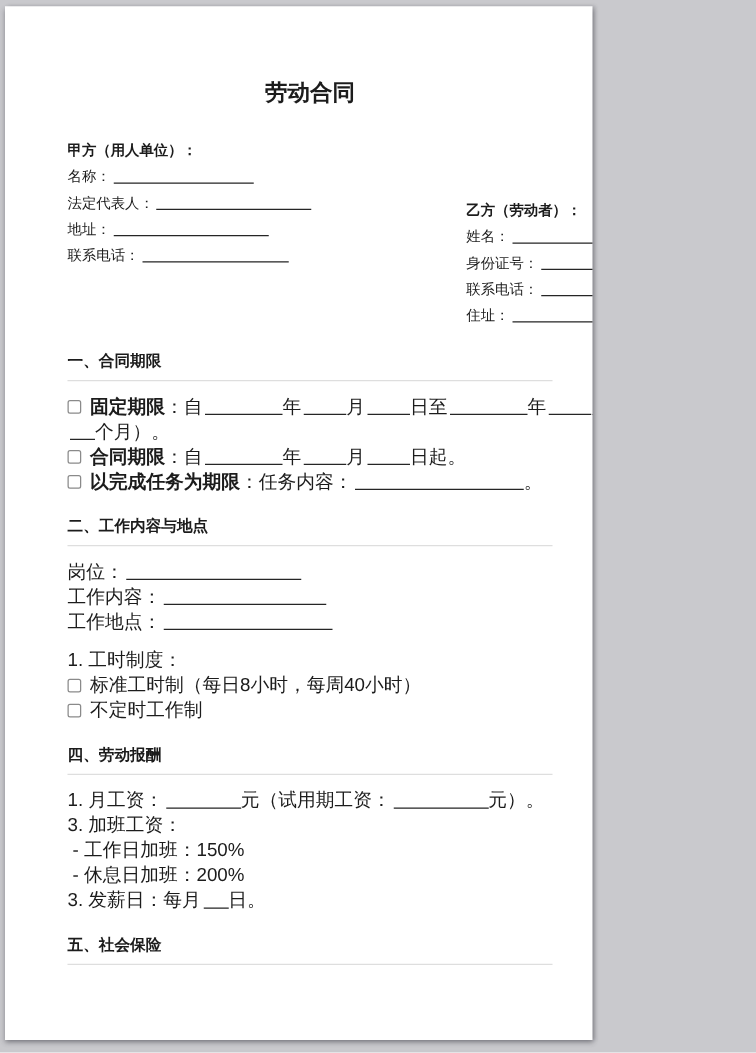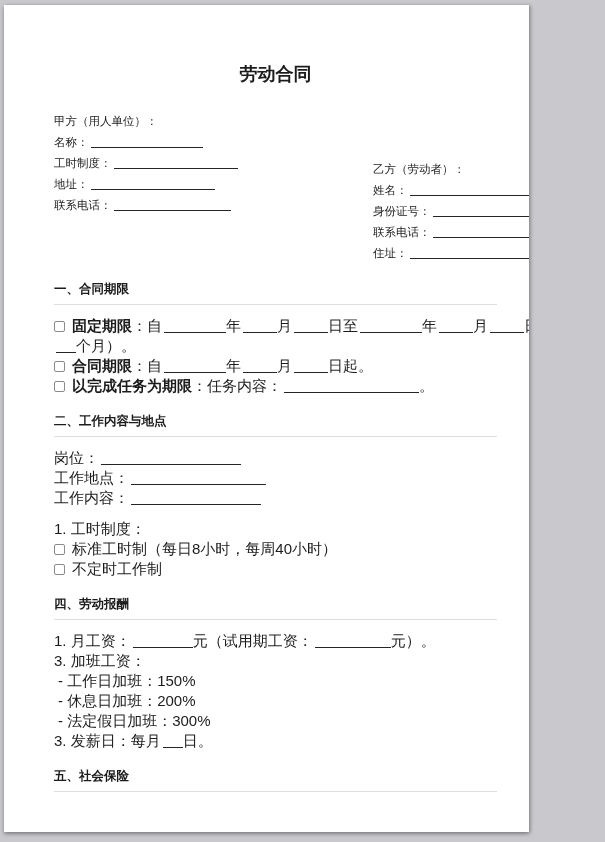--- a/index.html
+++ b/index.html
@@ -4,36 +4,36 @@
 <style>
   html,body{margin:0;padding:0;}
   body{
     width:605px;height:842px;
     background:#c9c9cd;
     font-family:"Liberation Sans","DejaVu Sans",sans-serif;
     color:#1c1c1c;
   }
   .page{
     position:absolute;left:4px;top:5px;
-    width:525px;height:827px;
+    width:470px;height:827px;
     box-sizing:border-box;
     background:#ffffff;
     box-shadow:0 2px 4px rgba(50,50,60,.45),2px 0 3px rgba(50,50,60,.22);
     padding:58px 32px 0 50px;
     overflow:hidden;
   }
   .title{
     margin:0 0 26px 0;
     font-size:18px;font-weight:700;
     text-align:center;line-height:22px;
   }
   .parties{display:flex;font-size:11.5px;line-height:21px;}
   .party-a{width:319px;flex:none;}
   .party-b{width:176px;flex:none;margin-top:48px;}
-  .party-heading{font-weight:400;}
+  .party-heading{font-weight:700;}
   .field-row{white-space:nowrap;}
   .blank{
     display:inline-block;height:12px;
     border-bottom:1px solid #252525;
     vertical-align:-2px;margin-left:2px;
   }
   .w20{width:20px}.w34{width:34px}.w60{width:60px}.w62{width:62px}
   .w76{width:76px}.w112{width:112px}.w117{width:117px}
   .w120{width:120px}.w124{width:124px}.w130{width:130px}.w135{width:135px}
   .w140{width:140px}
@@ -58,21 +58,21 @@
 <body>
 
 <div class="page">
 
   <h1 class="title">劳动合同</h1>
 
   <div class="parties">
     <div class="party-a">
       <div class="party-heading">甲方（用人单位）：</div>
       <div class="field-row"><span>名称：</span><span class="blank w112"></span></div>
-      <div class="field-row"><span>工时制度：</span><span class="blank w124"></span></div>
+      <div class="field-row"><span>法定代表人：</span><span class="blank w124"></span></div>
       <div class="field-row"><span>地址：</span><span class="blank w124"></span></div>
       <div class="field-row"><span>联系电话：</span><span class="blank w117"></span></div>
     </div>
     <div class="party-b">
       <div class="party-heading">乙方（劳动者）：</div>
       <div class="field-row"><span>姓名：</span><span class="blank w130"></span></div>
       <div class="field-row"><span>身份证号：</span><span class="blank w117"></span></div>
       <div class="field-row"><span>联系电话：</span><span class="blank w117"></span></div>
       <div class="field-row"><span>住址：</span><span class="blank w120"></span></div>
     </div>
@@ -85,41 +85,40 @@
       <div class="line"><span class="blank w20"></span><span>个月）。</span></div>
       <div class="line"><span class="cb"></span><strong>合同期限</strong><span>：自</span><span class="blank w62"></span><span>年</span><span class="blank w34"></span><span>月</span><span class="blank w34"></span><span>日起。</span></div>
       <div class="line"><span class="cb"></span><strong>以完成任务为期限</strong><span>：任务内容：</span><span class="blank w135"></span><span>。</span></div>
     </div>
   </div>
 
   <div>
     <h2 class="sec-h">二、工作内容与地点</h2>
     <div class="sec-body">
       <div class="line"><span>岗位：</span><span class="blank w140"></span></div>
+      <div class="line"><span>工作内容：</span><span class="blank w130"></span></div>
       <div class="line"><span>工作地点：</span><span class="blank w135"></span></div>
-      <div class="line"><span>工作内容：</span><span class="blank w130"></span></div>
     </div>
   </div>
 
   <div>
     <div class="sec-body">
       <div class="line">1. 工时制度：</div>
       <div class="line"><span class="cb"></span><span>标准工时制（每日8小时，每周40小时）</span></div>
       <div class="line"><span class="cb"></span><span>不定时工作制</span></div>
     </div>
   </div>
 
   <div>
     <h2 class="sec-h">四、劳动报酬</h2>
     <div class="sec-body">
       <div class="line"><span>1. 月工资：</span><span class="blank w60"></span><span>元（试用期工资：</span><span class="blank w76"></span><span>元）。</span></div>
       <div class="line">3. 加班工资：</div>
       <div class="line indent">- 工作日加班：150%</div>
       <div class="line indent">- 休息日加班：200%</div>
-      <div class="line indent">- 法定假日加班：300%</div>
       <div class="line"><span>3. 发薪日：每月</span><span class="blank w20"></span><span>日。</span></div>
     </div>
   </div>
 
   <div>
     <h2 class="sec-h">五、社会保险</h2>
   </div>
 
 </div>
 

